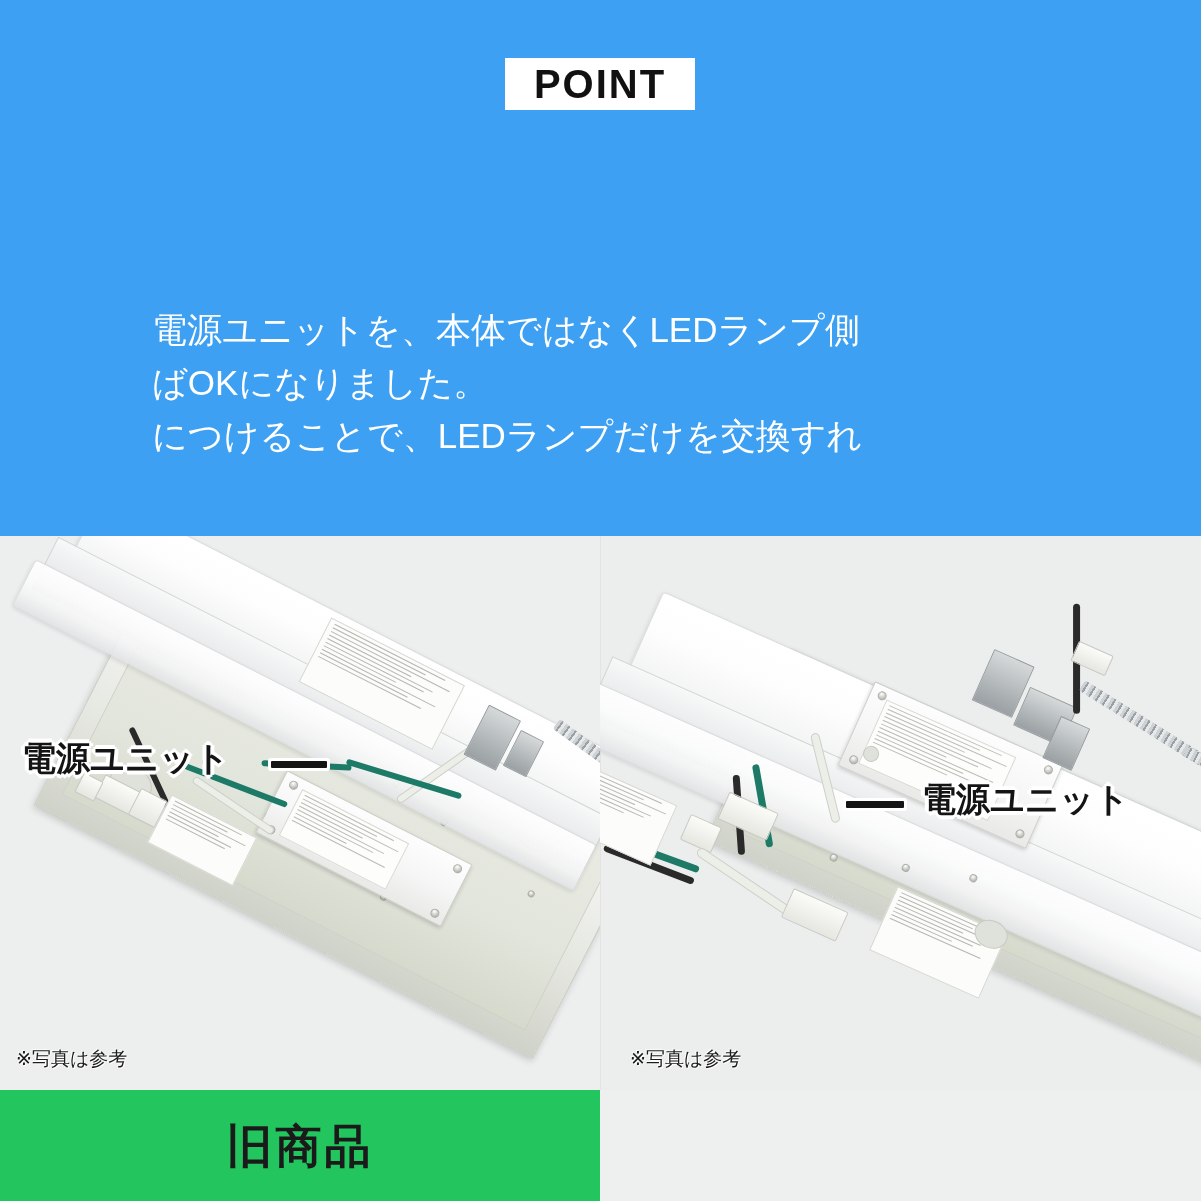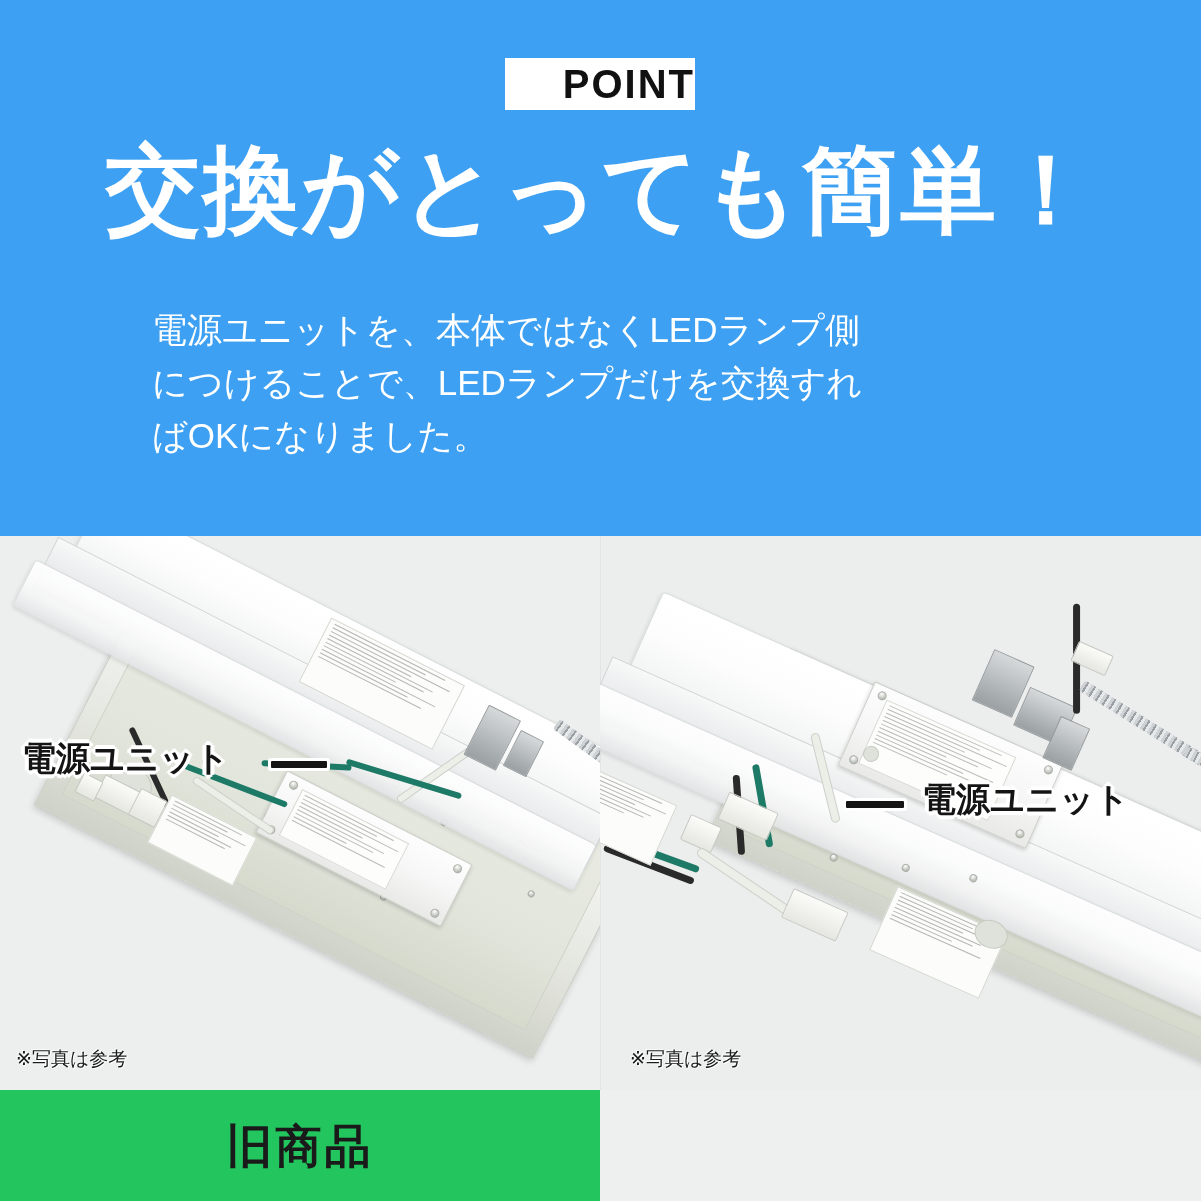--- a/index.html
+++ b/index.html
@@ -16,21 +16,21 @@
   
   .header {
     position:absolute; left:0; top:0;
     width:1201px; height:536px;
     background:#3da0f2;
   }
   .point-badge {
     position:absolute; left:505px; top:58px;
     width:190px; height:52px;
     background:#ffffff;
-    display:flex; align-items:center; justify-content:flex-end;
+    display:flex; align-items:center; justify-content:center;
   }
   .point-badge span {
     font-size:40px; font-weight:bold; color:#111;
     letter-spacing:2px; line-height:1;
   }
   .headline {
     position:absolute; left:0; top:133px; width:1201px;
     text-align:center;
     color:#ffffff;
     font-size:96px; font-weight:bold;
@@ -187,26 +187,25 @@
 <body>
 
 <div id="page">
 
   <div class="header">
 
     <div class="point-badge">
       <span>POINT</span>
     </div>
 
-    <div class="headline">交換がとっても簡単！</div>
 
     <div class="subtext">
       <div>電源ユニットを、本体ではなくLEDランプ側</div>
+      <div>ばOKになりました。</div>
       <div>につけることで、LEDランプだけを交換すれ</div>
-      <div>ばOKになりました。</div>
     </div>
   </div>
 
   <div class="photos">
 
     <div class="panel left">
 
       <div class="fixture" style="left:-60px; top:-150px; width:760px; height:860px; transform:rotate(27deg);">
 
         <div class="housing" style="left:120px; top:300px; width:560px; height:250px;"></div>

